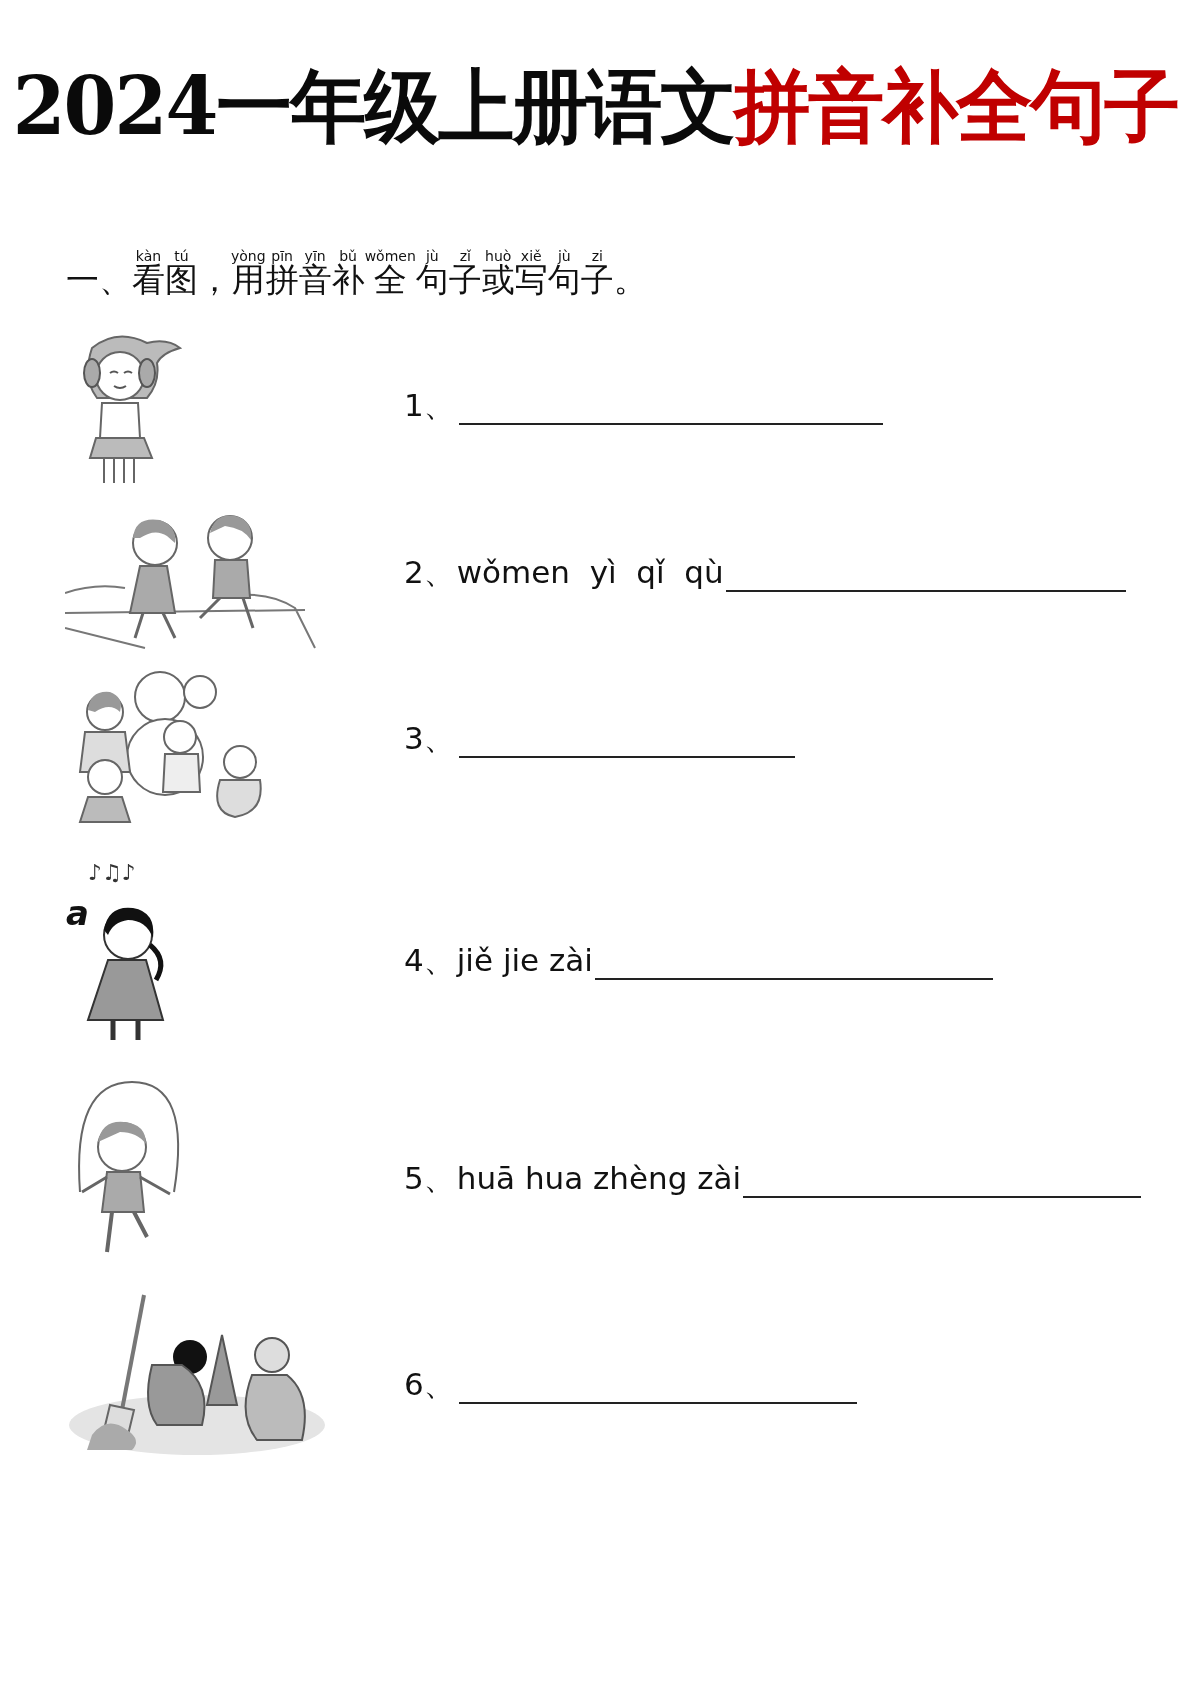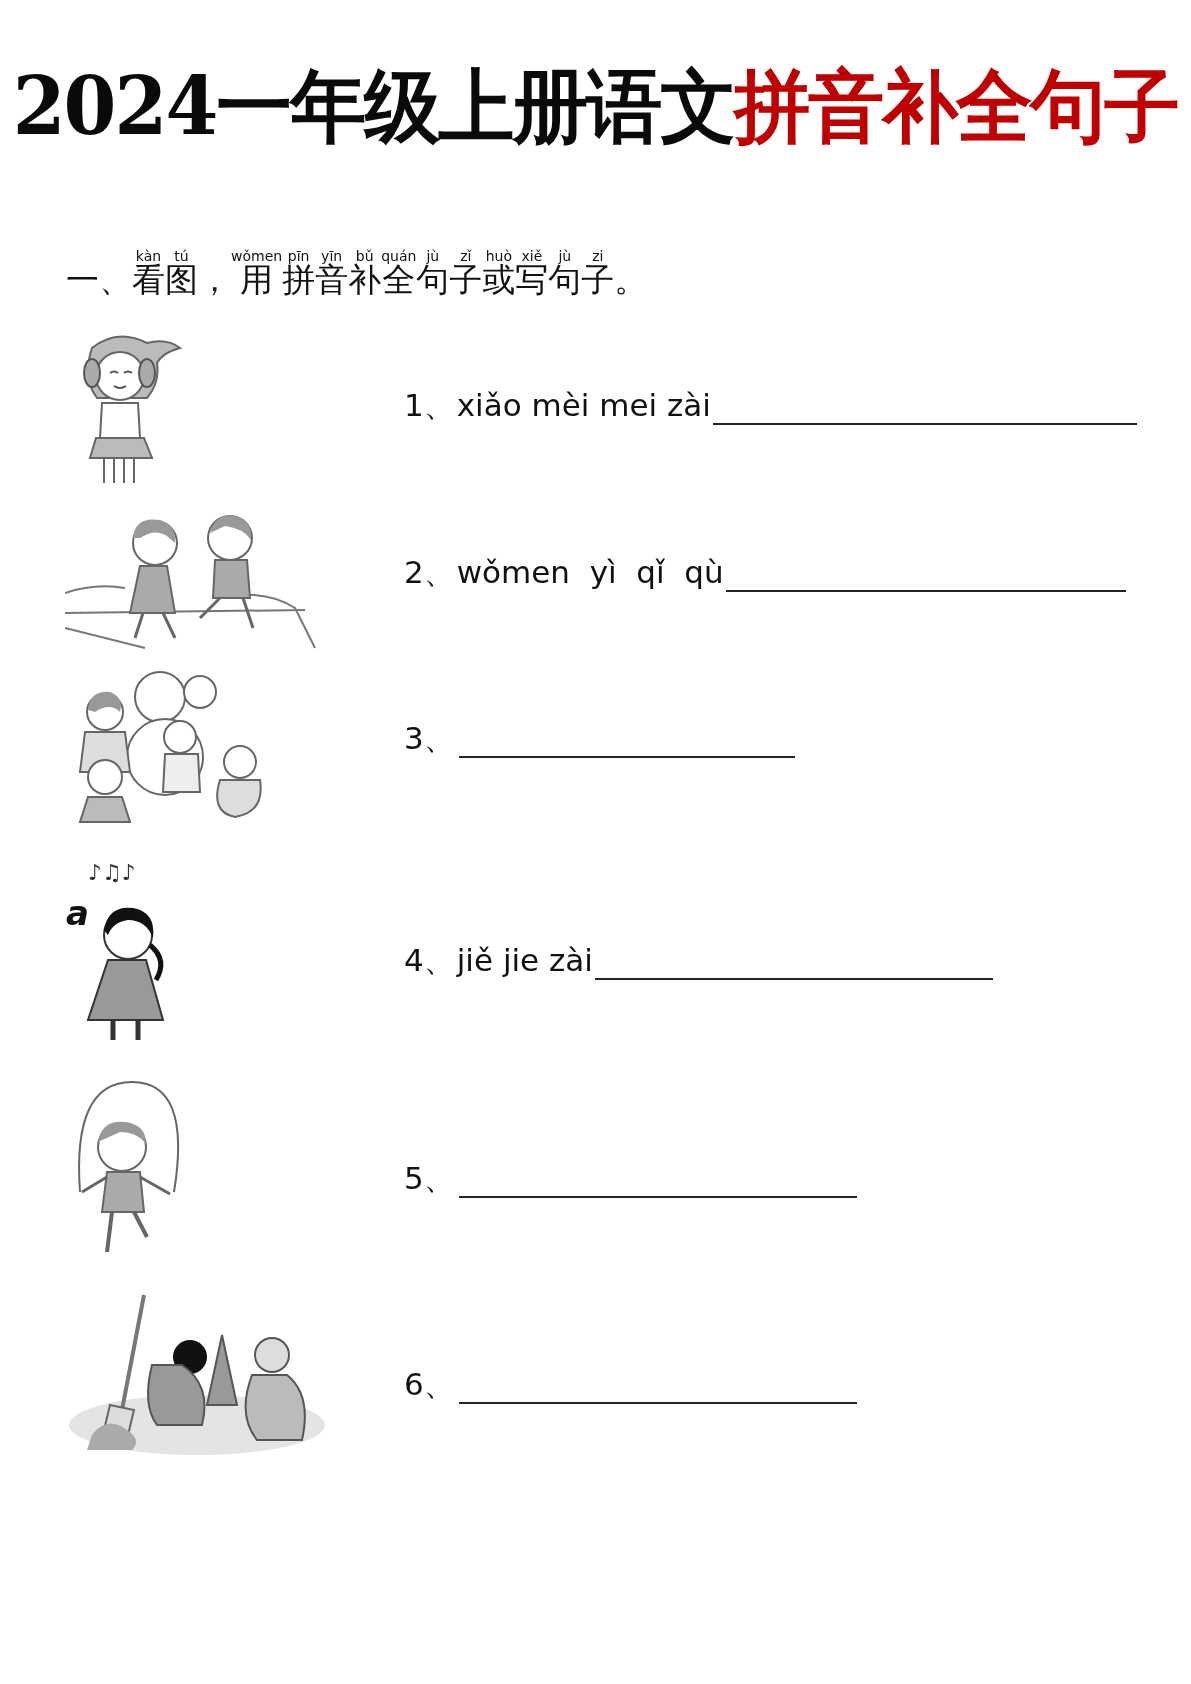--- a/index.html
+++ b/index.html
@@ -24,25 +24,25 @@
 <div class="title">
   <span class="black">2024一年级上册语文</span><span class="red">拼音补全句子</span>
 </div>
 
 <div class="section">
   <div class="ruby-line" id="ruby-line">
     <span class="seg">一、</span>
     <ruby><span>看</span><rt>kàn</rt></ruby>
     <ruby><span>图</span><rt>tú</rt></ruby>
     <ruby><span>，</span><rt></rt></ruby>
-    <ruby><span>用</span><rt>wǒmen</rt></ruby>
+    <ruby><span>用</span><rt>yòng</rt></ruby>
     <ruby><span>拼</span><rt>pīn</rt></ruby>
     <ruby><span>音</span><rt>yīn</rt></ruby>
     <ruby><span>补</span><rt>bǔ</rt></ruby>
-    <ruby><span>全</span><rt>quán</rt></ruby>
+    <ruby><span>全</span><rt>wǒmen</rt></ruby>
     <ruby><span>句</span><rt>jù</rt></ruby>
     <ruby><span>子</span><rt>zǐ</rt></ruby>
     <ruby><span>或</span><rt>huò</rt></ruby>
     <ruby><span>写</span><rt>xiě</rt></ruby>
     <ruby><span>句</span><rt>jù</rt></ruby>
     <ruby><span>子</span><rt>zi</rt></ruby>
     <ruby><span>。</span><rt></rt></ruby>
   </div>
 </div>
 
@@ -53,21 +53,20 @@
     <ellipse cx="30" cy="45" rx="8" ry="14" fill="#aaa" stroke="#555" stroke-width="2"></ellipse>
     <ellipse cx="85" cy="45" rx="8" ry="14" fill="#aaa" stroke="#555" stroke-width="2"></ellipse>
     <path d="M48 45 q4 -3 8 0 M62 45 q4 -3 8 0 M52 58 q6 4 12 0" fill="none" stroke="#555" stroke-width="2"></path>
     <path d="M40 75 L38 110 L78 110 L76 75Z" fill="#fff" stroke="#666" stroke-width="2"></path>
     <path d="M34 110 L82 110 L90 130 L28 130Z" fill="#bbb" stroke="#666" stroke-width="2"></path>
     <path d="M42 130 v25 M52 130 v25 M62 130 v25 M72 130 v25" stroke="#666" stroke-width="2"></path>
   </svg>
 </div>
 <div class="item" style="top:385px;">
   <span class="num">1、</span>
-  <span>xiǎo mèi mei zài</span>
   <span class="blank" style="width:424px;"></span>
 </div>
 
 <div class="pic" style="left:65px;top:498px;">
   <svg width="255" height="152" viewBox="0 0 255 152">
     <path d="M0 95 Q30 85 60 90 M0 115 L240 112 M0 130 Q40 140 80 150 M150 100 Q200 90 230 110 L250 150" fill="none" stroke="#777" stroke-width="2"></path>
     <circle cx="90" cy="45" r="22" fill="#fff" stroke="#666" stroke-width="2"></circle>
     <path d="M68 40 Q70 18 95 22 Q112 28 110 45 L102 38 Q90 30 75 40Z" fill="#999"></path>
     <path d="M75 68 L65 115 L110 115 L102 68Z" fill="#aaa" stroke="#666" stroke-width="2"></path>
     <path d="M78 115 L70 140 M98 115 L110 140" stroke="#666" stroke-width="3"></path>
@@ -126,20 +125,21 @@
     <path d="M18 120 Q10 10 70 10 Q130 10 112 120" fill="none" stroke="#666" stroke-width="2"></path>
     <circle cx="60" cy="75" r="24" fill="#fff" stroke="#666" stroke-width="2"></circle>
     <path d="M36 70 Q40 48 62 50 Q84 52 84 72 Q75 60 58 60Z" fill="#999"></path>
     <path d="M45 100 L40 140 L82 140 L78 100Z" fill="#aaa" stroke="#666" stroke-width="2"></path>
     <path d="M45 105 L20 120 M78 105 L108 122" stroke="#666" stroke-width="3"></path>
     <path d="M50 140 L45 180 M72 140 L85 165" stroke="#666" stroke-width="4"></path>
   </svg>
 </div>
 <div class="item" style="top:1158px;">
   <span class="num">5、</span>
+  <span>huā hua zhèng zài</span>
   <span class="blank" style="width:398px;"></span>
 </div>
 
 <div class="pic" style="left:62px;top:1285px;">
   <svg width="265" height="175" viewBox="0 0 265 175">
     <ellipse cx="135" cy="140" rx="128" ry="30" fill="#e4e4e4"></ellipse>
     <path d="M82 10 L60 125" stroke="#777" stroke-width="4"></path>
     <path d="M48 120 L72 125 L66 150 L42 145Z" fill="#ddd" stroke="#666" stroke-width="2"></path>
     <path d="M30 150 Q45 130 65 145 Q80 155 70 165 L25 165Z" fill="#aaa"></path>
     <circle cx="128" cy="72" r="17" fill="#111"></circle>

